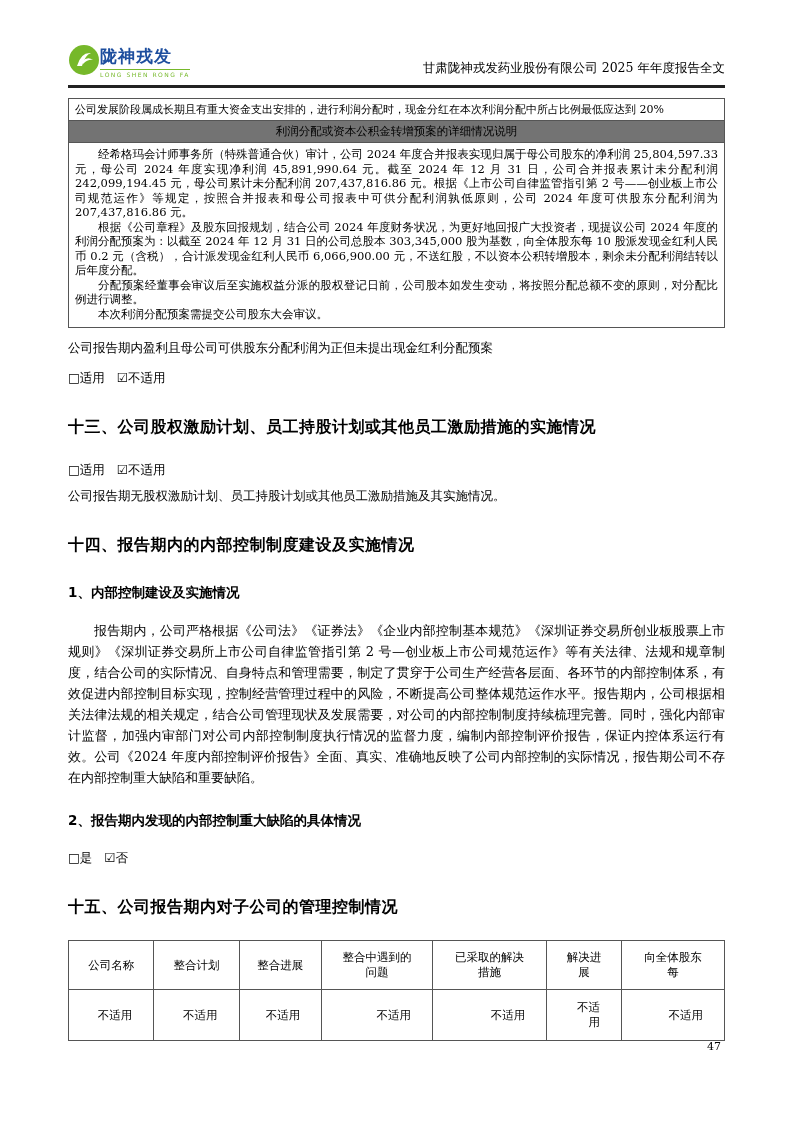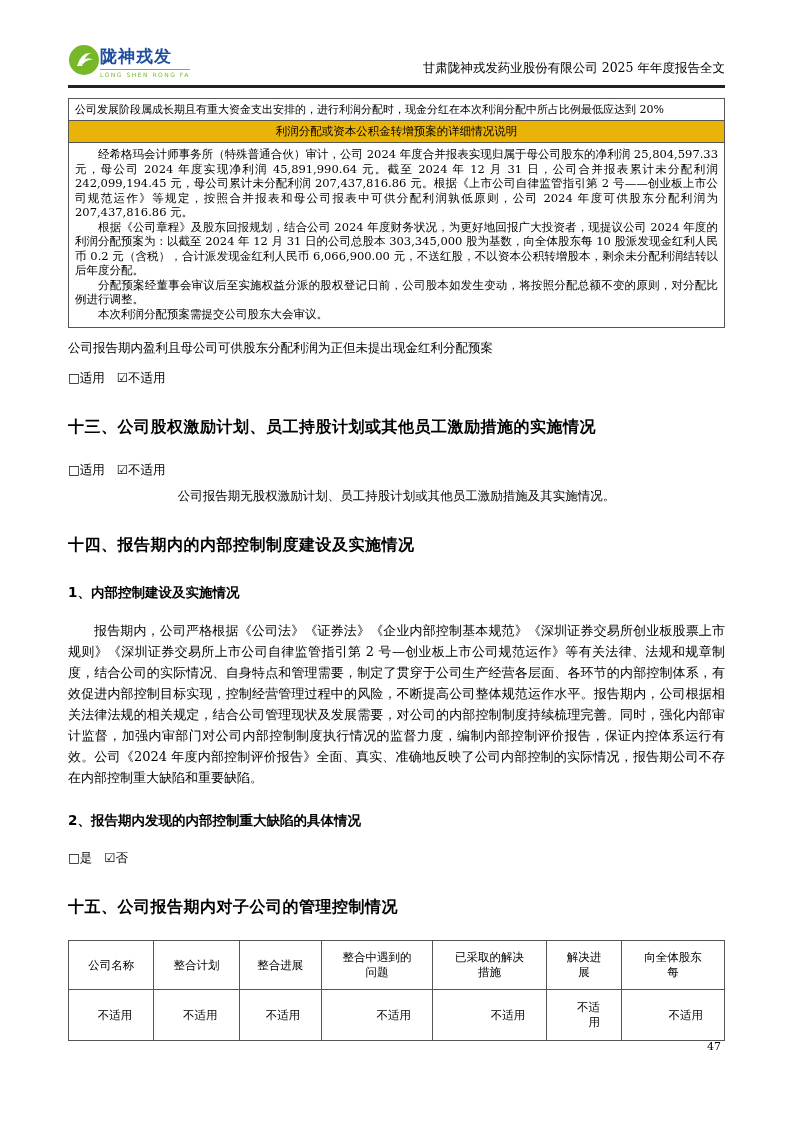--- a/index.html
+++ b/index.html
@@ -19,35 +19,35 @@
   .logo-txt .cn { font-family:"DejaVu Sans","Liberation Sans",sans-serif; font-weight:bold;
                   font-size:17px; color:#1d4e9e; letter-spacing:1px; }
   .logo-txt .en { font-family:"DejaVu Sans","Liberation Sans",sans-serif; font-size:6px;
                   color:#76b82a; letter-spacing:1.5px; margin-top:1px;
                   border-top:1px solid #76b82a; padding-top:1px; }
   .hdr-title { font-size:12.5px; padding-bottom:2px; }
 
   
   .divbox { margin-top:10px; border:1px solid #555; }
   .divbox .row1 { padding:3px 6px; font-size:11px; line-height:15px; text-align:justify; }
-  .divbox .grayhdr { background:#eab308; border-top:1px solid #555; border-bottom:1px solid #555;
+  .divbox .grayhdr { background:#737373; border-top:1px solid #555; border-bottom:1px solid #555;
                      text-align:center; font-size:11.5px; padding:3px 4px; }
   .divbox .row3 { padding:4px 6px 6px 6px; font-size:11.5px; line-height:14.5px; }
   .divbox .row3 p { text-indent:2em; text-align:justify; }
 
   
   .note { margin-top:12px; font-size:12.5px; }
   .checkline { margin-top:13px; font-size:12.5px; }
   .checkline .cb { margin-right:8px; }
 
   h2.sec { margin-top:30px; font-family:"DejaVu Sans","Liberation Sans",sans-serif;
            font-weight:bold; font-size:16px; letter-spacing:0.5px; }
   h3.sub { margin-top:28px; font-family:"DejaVu Sans","Liberation Sans",sans-serif;
            font-weight:bold; font-size:13.5px; }
-  .bodyline { margin-top:9px; font-size:12.5px;text-align:center; }
+  .bodyline { margin-top:9px; font-size:12.5px; }
   .para { margin-top:18px; font-size:13px; line-height:21px; text-indent:2em; text-align:justify; }
 
   
   table.ctl { margin-top:22px; width:100%; border-collapse:collapse; font-size:11.5px; }
   table.ctl th, table.ctl td { border:1px solid #555; }
   table.ctl th { font-weight:normal; text-align:center; padding:9px 17px; }
   table.ctl td { text-align:right; padding:10px 21px; }
 
   .pageno { position:absolute; right:72px; top:1040px; font-size:11px; }
 </style>

